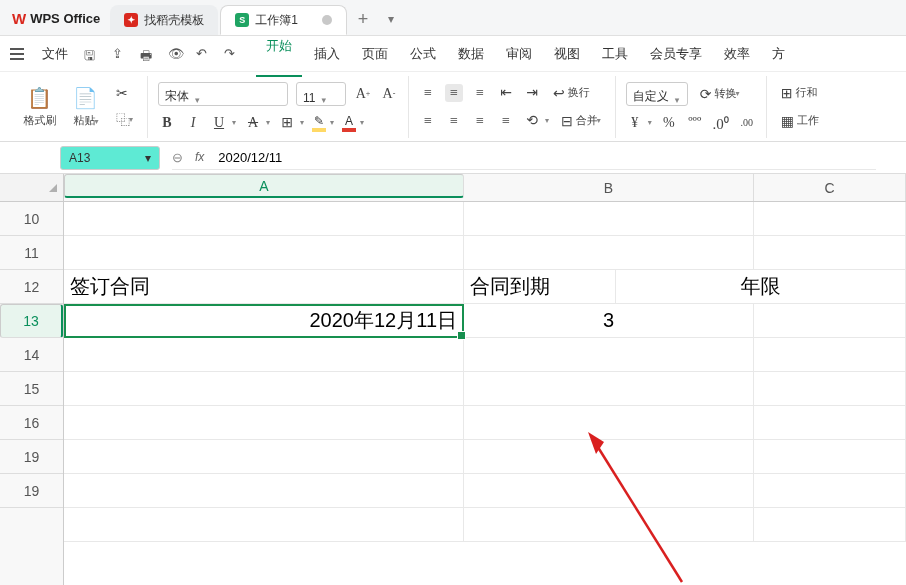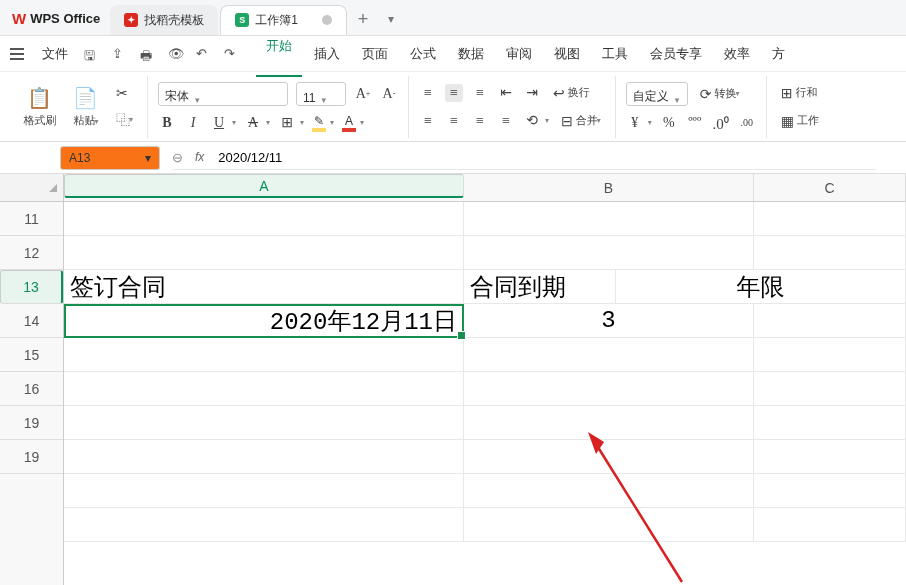--- a/index.html
+++ b/index.html
@@ -30,36 +30,36 @@
 .sel{height:24px;border:1px solid #ccc;border-radius:3px;background:#fff;display:flex;align-items:flex-end;padding:0 6px;font-size:12px;gap:6px}
 .sel .chev{font-size:9px;color:#888}
 .icorow{display:flex;gap:8px;align-items:center}
 .ic{width:18px;height:18px;display:flex;align-items:center;justify-content:center;font-family:serif;font-size:14px;color:#444}
 .ic.b{font-weight:900}
 .ic.i{font-style:italic}
 .ic.u{text-decoration:underline}
 .colorswatch{width:14px;height:4px;display:block}
 .drop{font-size:8px;color:#888;margin-left:-4px}
 .formulabar{height:32px;border-bottom:1px solid #ddd;display:flex;align-items:center;padding:4px 30px 4px 60px;gap:12px}
-.namebox{width:100px;height:24px;border:1px solid #ccc;border-radius:3px;display:flex;align-items:center;justify-content:space-between;padding:0 8px;font-size:12px;background:#f97316}
+.namebox{width:100px;height:24px;border:1px solid #ccc;border-radius:3px;display:flex;align-items:center;justify-content:space-between;padding:0 8px;font-size:12px;background:#5eead4}
 .fx-area{flex:1;display:flex;align-items:center;gap:12px;height:24px;border-bottom:1px solid #e8e8e8}
 .fx{font-style:italic;font-size:12px;color:#666}
 .fx-input{border:none;outline:none;font-size:13px;flex:1;font-family:inherit}
 .grid-area{position:relative;height:411px;overflow:hidden}
 .corner{position:absolute;left:0;top:0;width:64px;height:28px;background:#f3f3f3;border-right:1px solid #ccc;border-bottom:1px solid #ccc;display:flex;align-items:center;justify-content:flex-end;padding-right:6px}
 .corner::after{content:"";border-left:8px solid transparent;border-bottom:8px solid #b0b0b0}
 .colheads{position:absolute;left:64px;top:0;right:0;height:28px;display:flex;background:#f8f8f8;border-bottom:1px solid #ccc}
 .colh{border-right:1px solid #ddd;display:flex;align-items:center;justify-content:center;font-size:14px;color:#555}
 .colh.sel{background:#e8f5ee;color:#0a8f5b;border-bottom:2px solid #0a8f5b}
 .rowheads{position:absolute;left:0;top:28px;bottom:0;width:64px;background:#f8f8f8;border-right:1px solid #ccc}
 .rowh{height:34px;border-bottom:1px solid #ddd;display:flex;align-items:center;justify-content:center;font-size:14px;color:#555}
 .rowh.sel{background:#e8f5ee;color:#0a8f5b;border-right:2px solid #0a8f5b}
 .cells{position:absolute;left:64px;top:28px;right:0;bottom:0}
 .row{display:flex;height:34px;border-bottom:1px solid #e8e8e8}
-.cell{border-right:1px solid #e8e8e8;display:flex;align-items:center;padding:0 6px;font-size:24px;font-family:Liberation Mono, monospace;color:#000}
+.cell{border-right:1px solid #e8e8e8;display:flex;align-items:center;padding:0 6px;font-size:20px;font-family:Liberation Sans, sans-serif;color:#000}
 .cell.center{justify-content:center}
 .cell.right{justify-content:flex-end}
 .selbox{position:absolute;border:2px solid #17904f;pointer-events:none}
 .selbox::after{content:"";position:absolute;right:-4px;bottom:-4px;width:7px;height:7px;background:#17904f;border:1px solid #fff}
 .arrow{position:absolute;pointer-events:none}
 </style>
 </head>
 <body>
 
 <div class="titlebar">
@@ -246,20 +246,21 @@
 </div>
 
 <div class="grid-area">
   <div class="corner"></div>
   <div class="colheads">
     <div class="colh sel" style="width:400px">A</div>
     <div class="colh" style="width:290px">B</div>
     <div class="colh" style="width:152px">C</div>
   </div>
   <div class="rowheads">
+    <div class="rowh">10</div>
     <div class="rowh">11</div>
     <div class="rowh">12</div>
     <div class="rowh sel">13</div>
     <div class="rowh">14</div>
     <div class="rowh">15</div>
     <div class="rowh">16</div>
     <div class="rowh">19</div>
     <div class="rowh">19</div>
   </div>
   <div class="cells">

